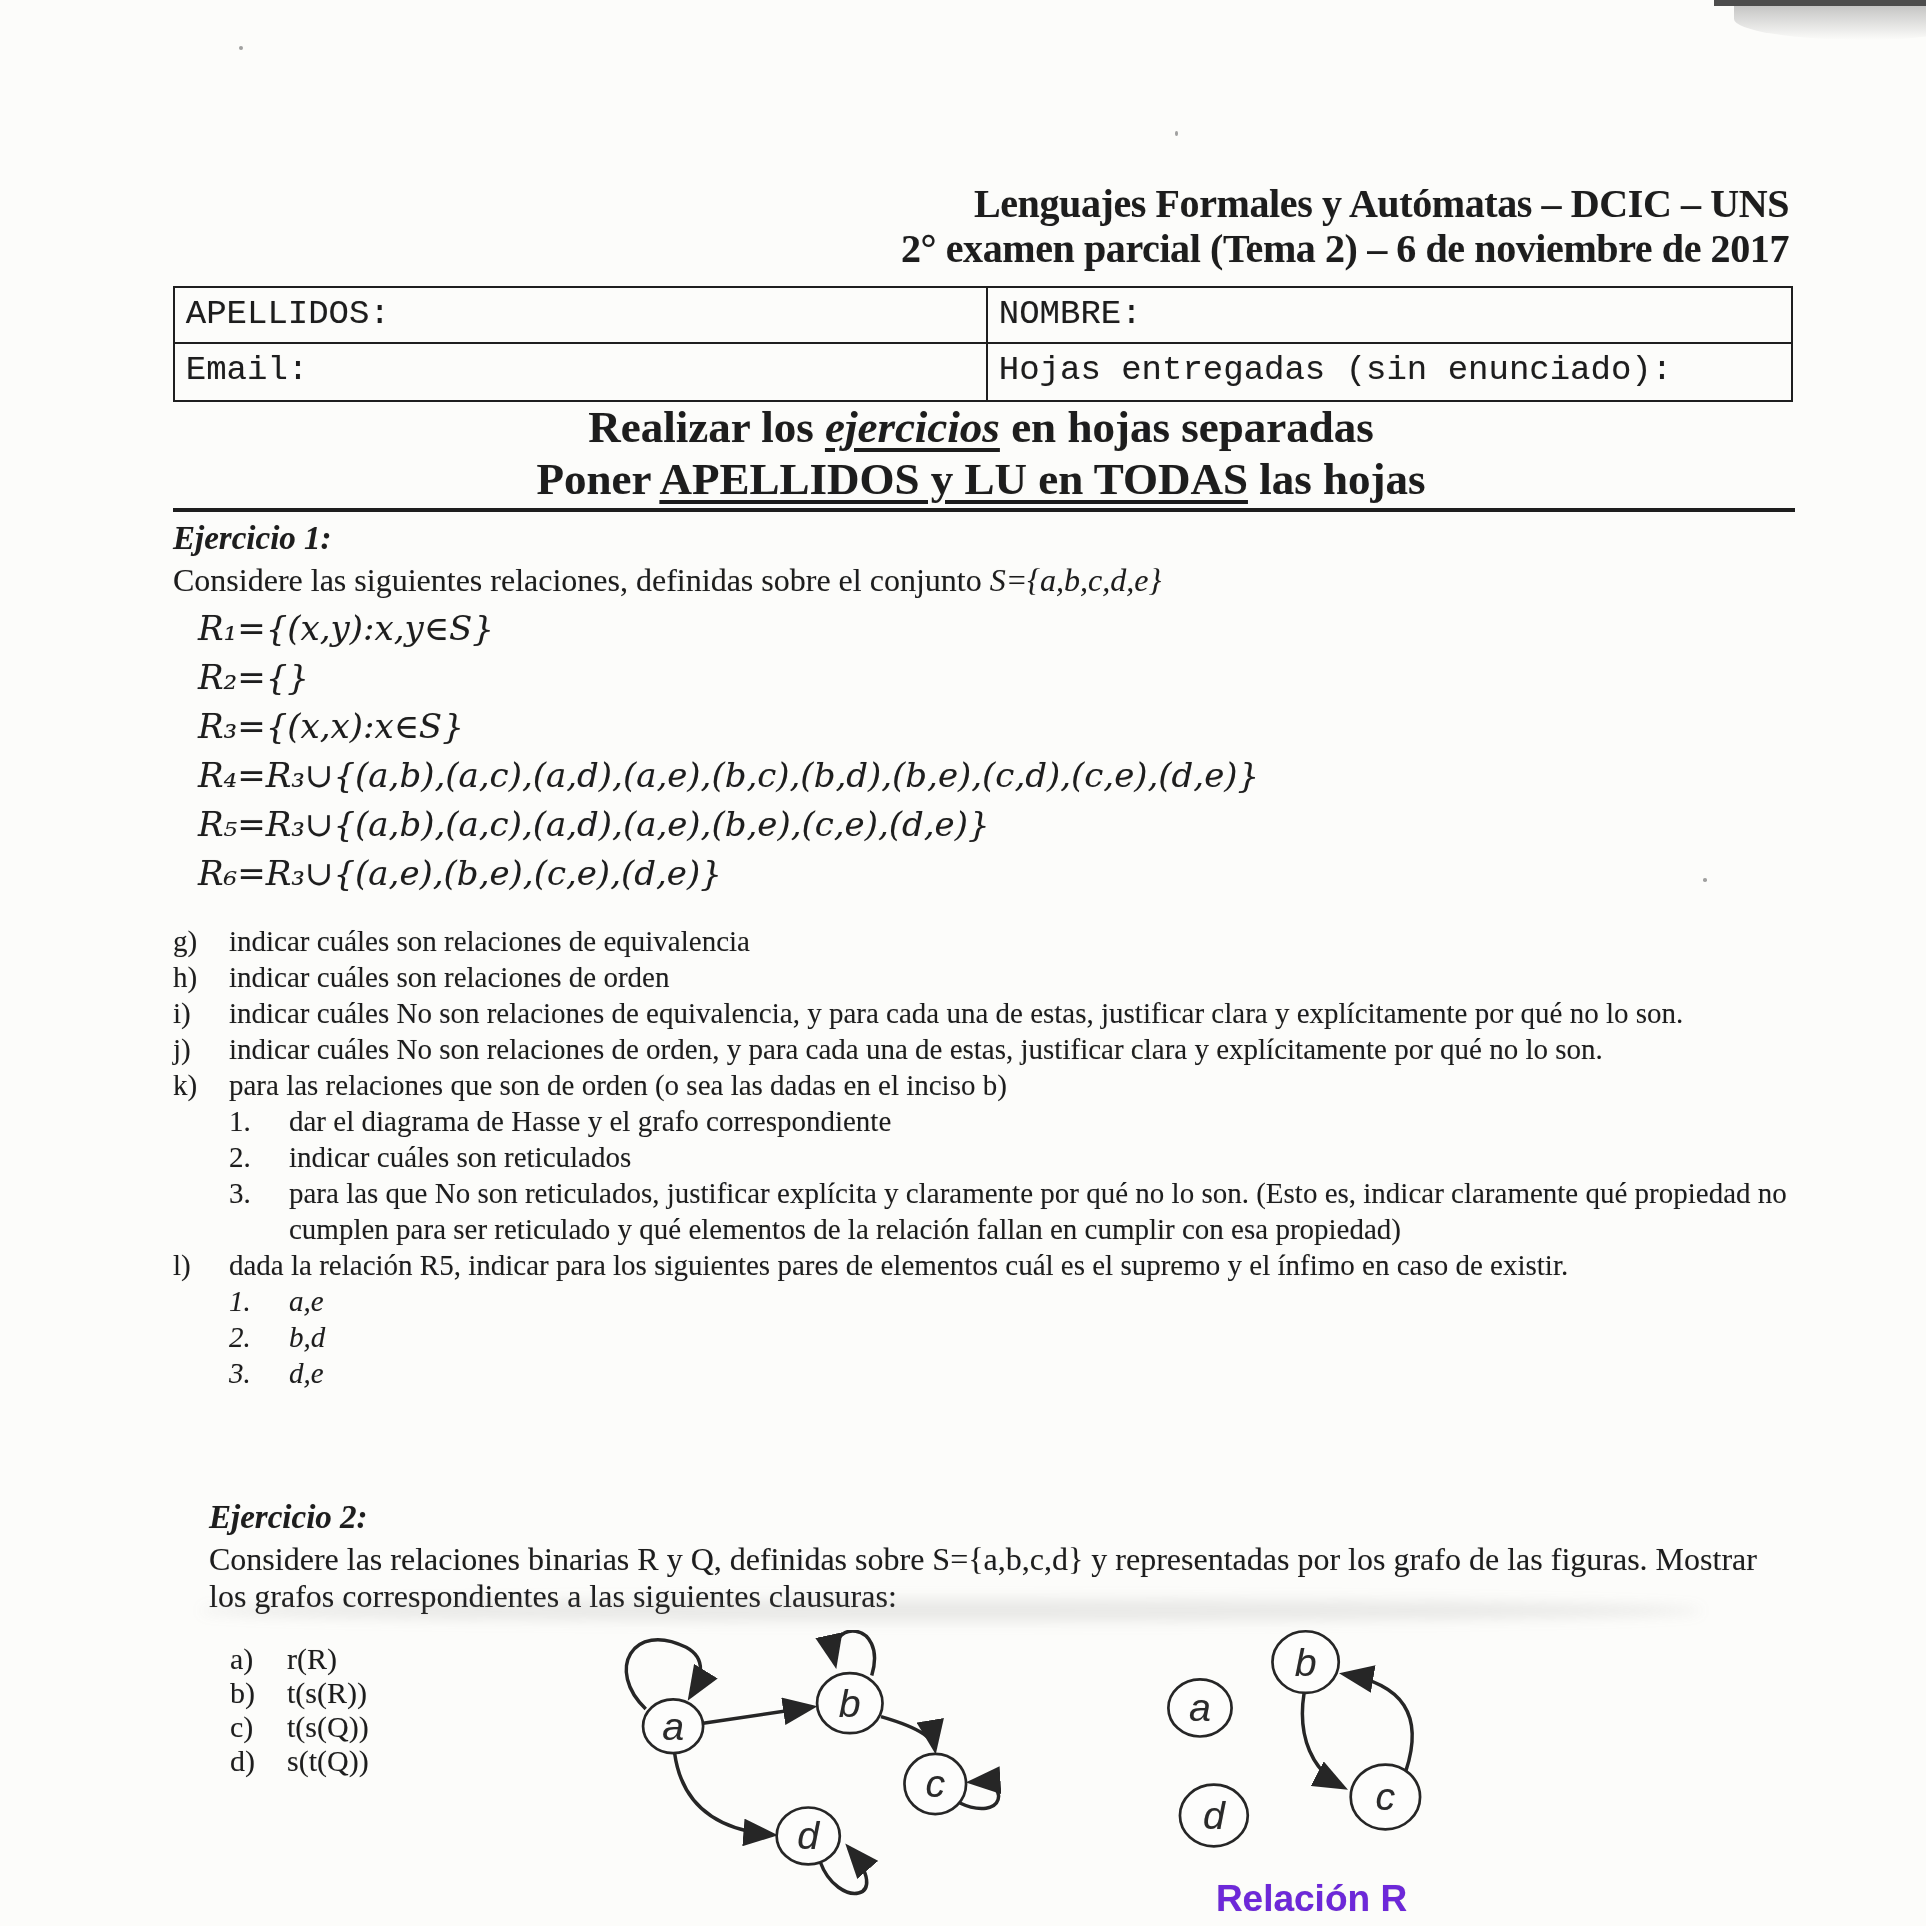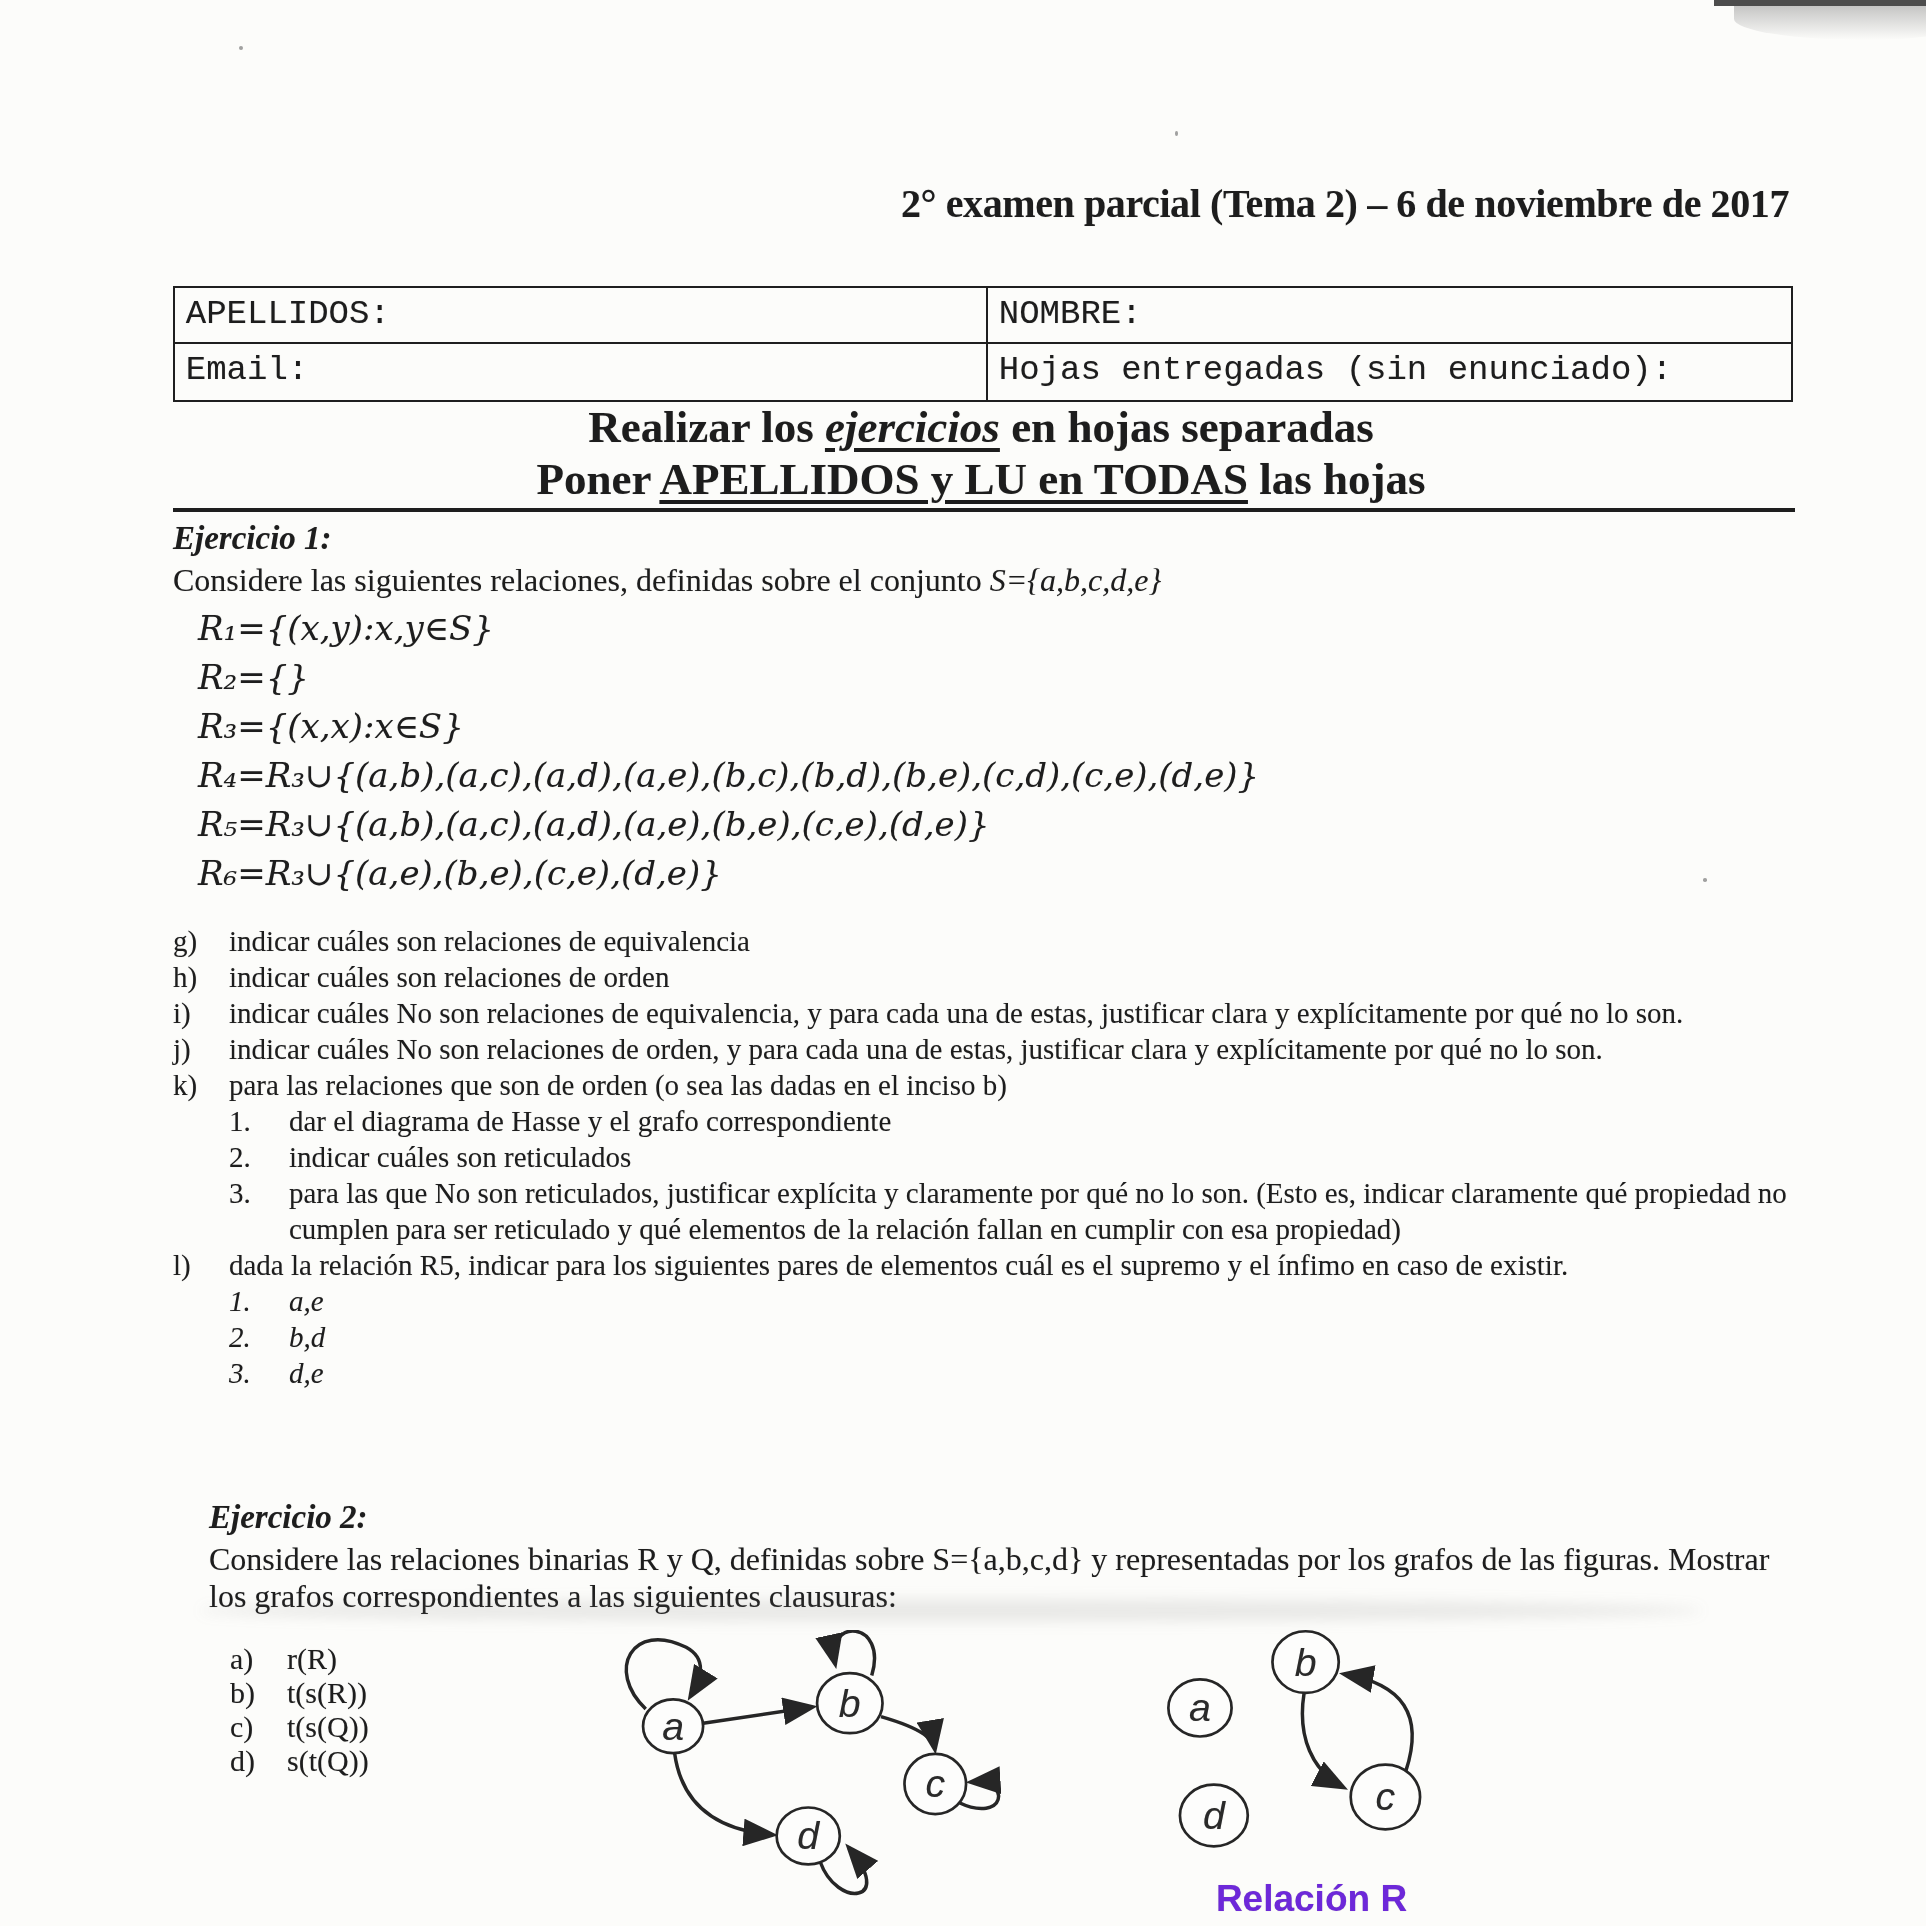--- a/index.html
+++ b/index.html
@@ -64,20 +64,21 @@
             filter:blur(6.2px);border-radius:50%;}
   .speck{position:absolute;background:#555;border-radius:50%;opacity:.55;}
 </style>
 </head>
 <body>
 
 <div class="page">
   <div class="doc">
 
     <div class="hdr">
+      <div>Lenguajes Formales y Autómatas – DCIC – UNS</div>
       <div>2° examen parcial (Tema 2) – 6 de noviembre de 2017</div>
     </div>
 
     <div class="tbl">
       <div class="cell"><span>APELLIDOS:</span></div>
       <div class="cell r"><span>NOMBRE:</span></div>
       <div class="cell b"><span>Email:</span></div>
       <div class="cell r b"><span>Hojas entregadas (sin enunciado):</span></div>
     </div>
 
@@ -149,21 +150,21 @@
           <div class="sitem it">
               <span class="slab">3.</span>
               <span class="stx">d,e</span>
             </div>
         </div>
       </div>
     </div>
 
     <div class="ej2">
       <div class="extitle">Ejercicio 2:</div>
-      <div class="nowrap">Considere las relaciones binarias R y Q, definidas sobre S={a,b,c,d} y representadas por los grafos de las figuras. Mostrar</div>
+      <div class="nowrap">Considere las relaciones binarias R y Q, definidas sobre S={a,b,c,d} y representadas por los grafo de las figuras. Mostrar</div>
       <div class="nowrap">los grafos correspondientes a las siguientes clausuras:</div>
     </div>
 
     <div class="ej2items">
       <div class="item">
           <span class="ilab">a)</span>
           <span class="itx">r(R)</span>
         </div>
       <div class="item">
           <span class="ilab">b)</span>

